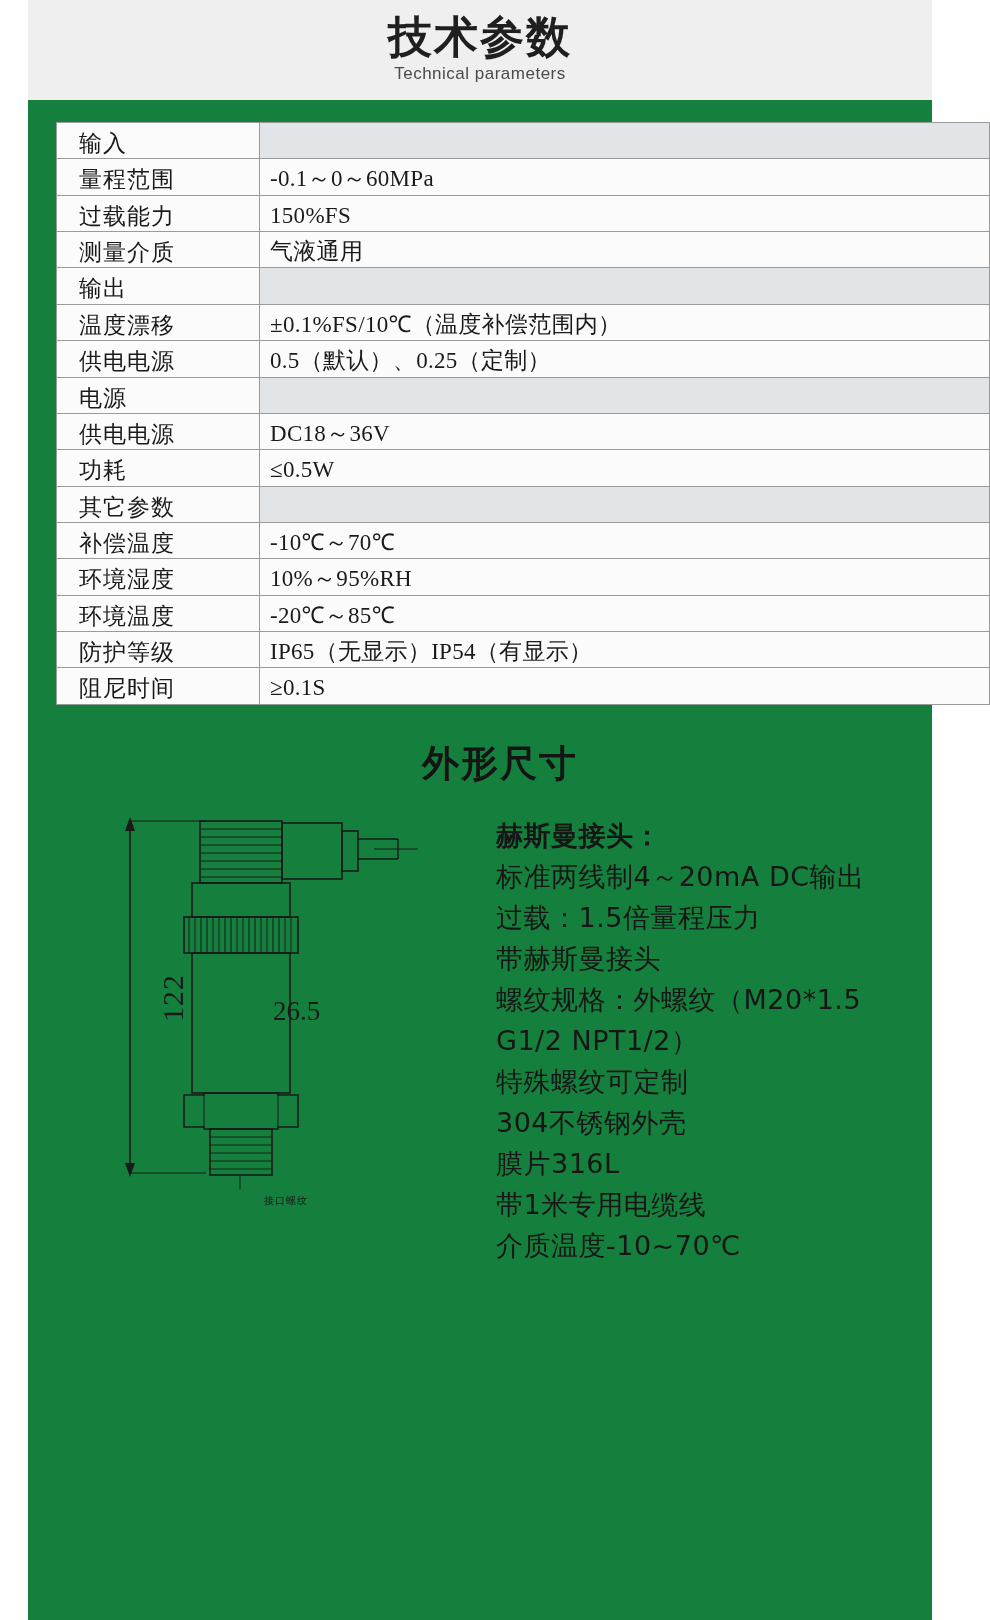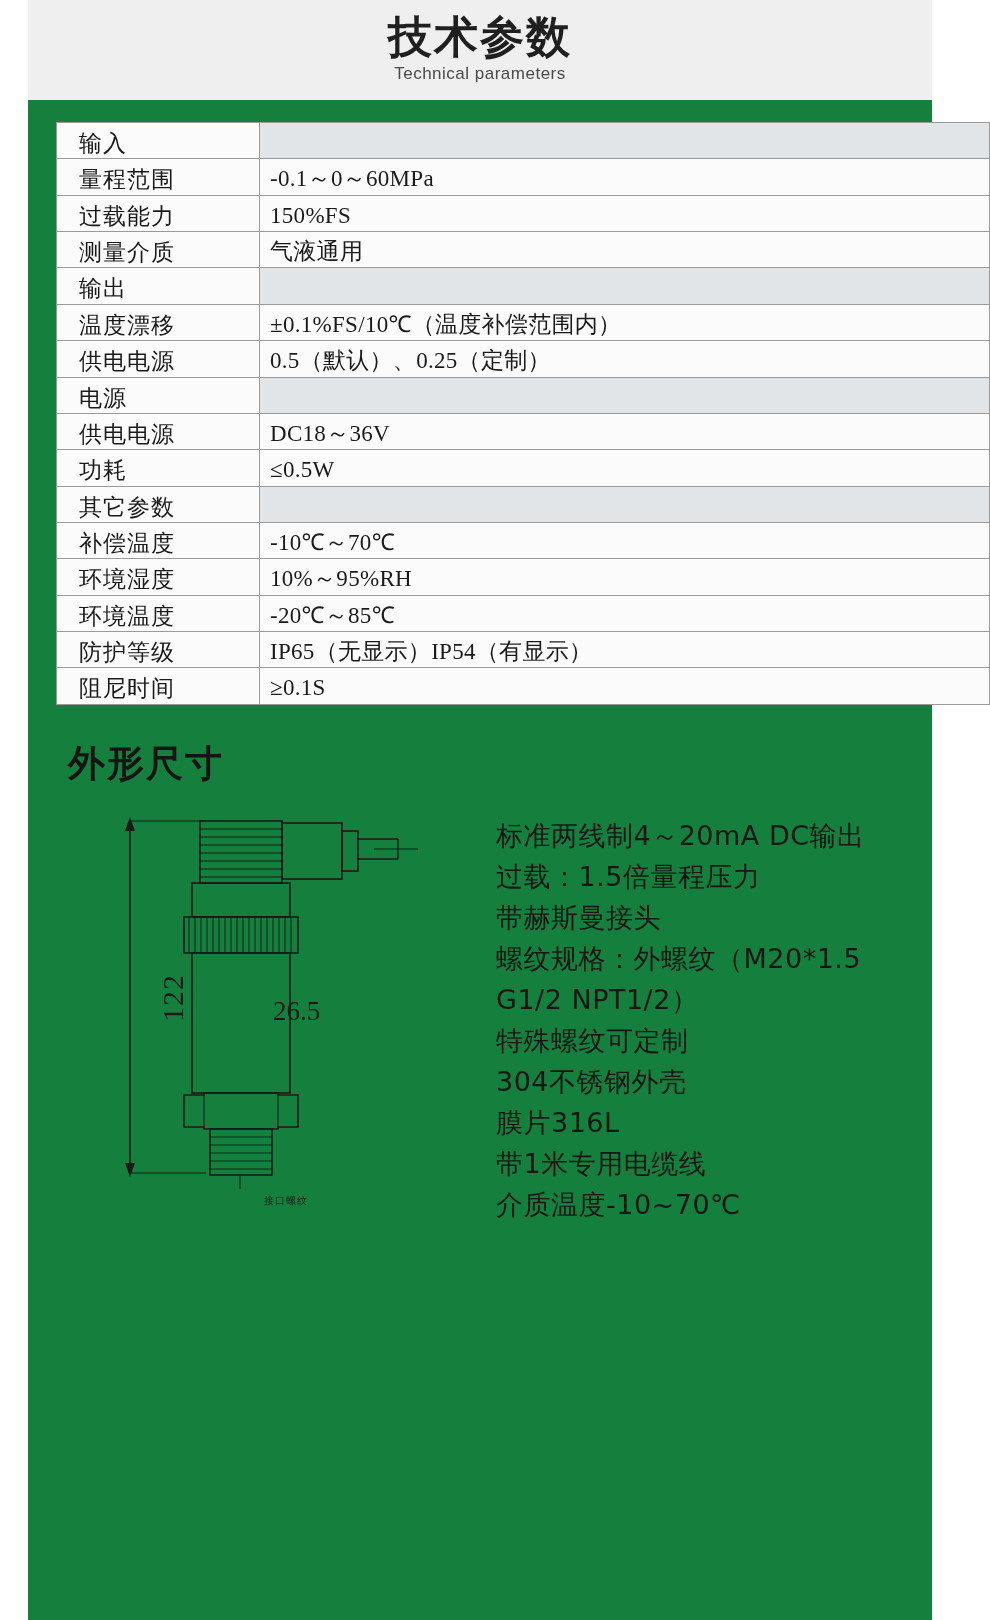--- a/index.html
+++ b/index.html
@@ -79,21 +79,21 @@
   }
   tr.section td.label {
     background: #fbfbfb;
   }
   .two-lines span {
     display: block;
   }
 
   
   .dim-title {
-    text-align: left;
+    text-align: center;
     font-family: "DejaVu Sans", "Liberation Sans", sans-serif;
     font-weight: bold;
     font-size: 37px;
     letter-spacing: 2px;
     margin-top: 34px;
     color: #141414;
     padding-left: 40px;
   }
 
   .dim-body {
@@ -302,20 +302,21 @@
 
           <line x1="152" y1="368" x2="152" y2="382" stroke-width="1"></line>
         </g>
       </svg>
       <div class="vlabel">122</div>
       <div class="dlabel">26.5</div>
       <div class="tlabel">接口螺纹</div>
     </div>
 
     <div class="dim-text">
+      <div class="line head">赫斯曼接头：</div>
       <div class="line">标准两线制4～20mA DC输出</div>
       <div class="line">过载：1.5倍量程压力</div>
       <div class="line">带赫斯曼接头</div>
       <div class="line">螺纹规格：外螺纹（M20*1.5</div>
       <div class="line">G1/2  NPT1/2）</div>
       <div class="line">特殊螺纹可定制</div>
       <div class="line">304不锈钢外壳</div>
       <div class="line">膜片316L</div>
       <div class="line">带1米专用电缆线</div>
       <div class="line">介质温度-10~70℃</div>

